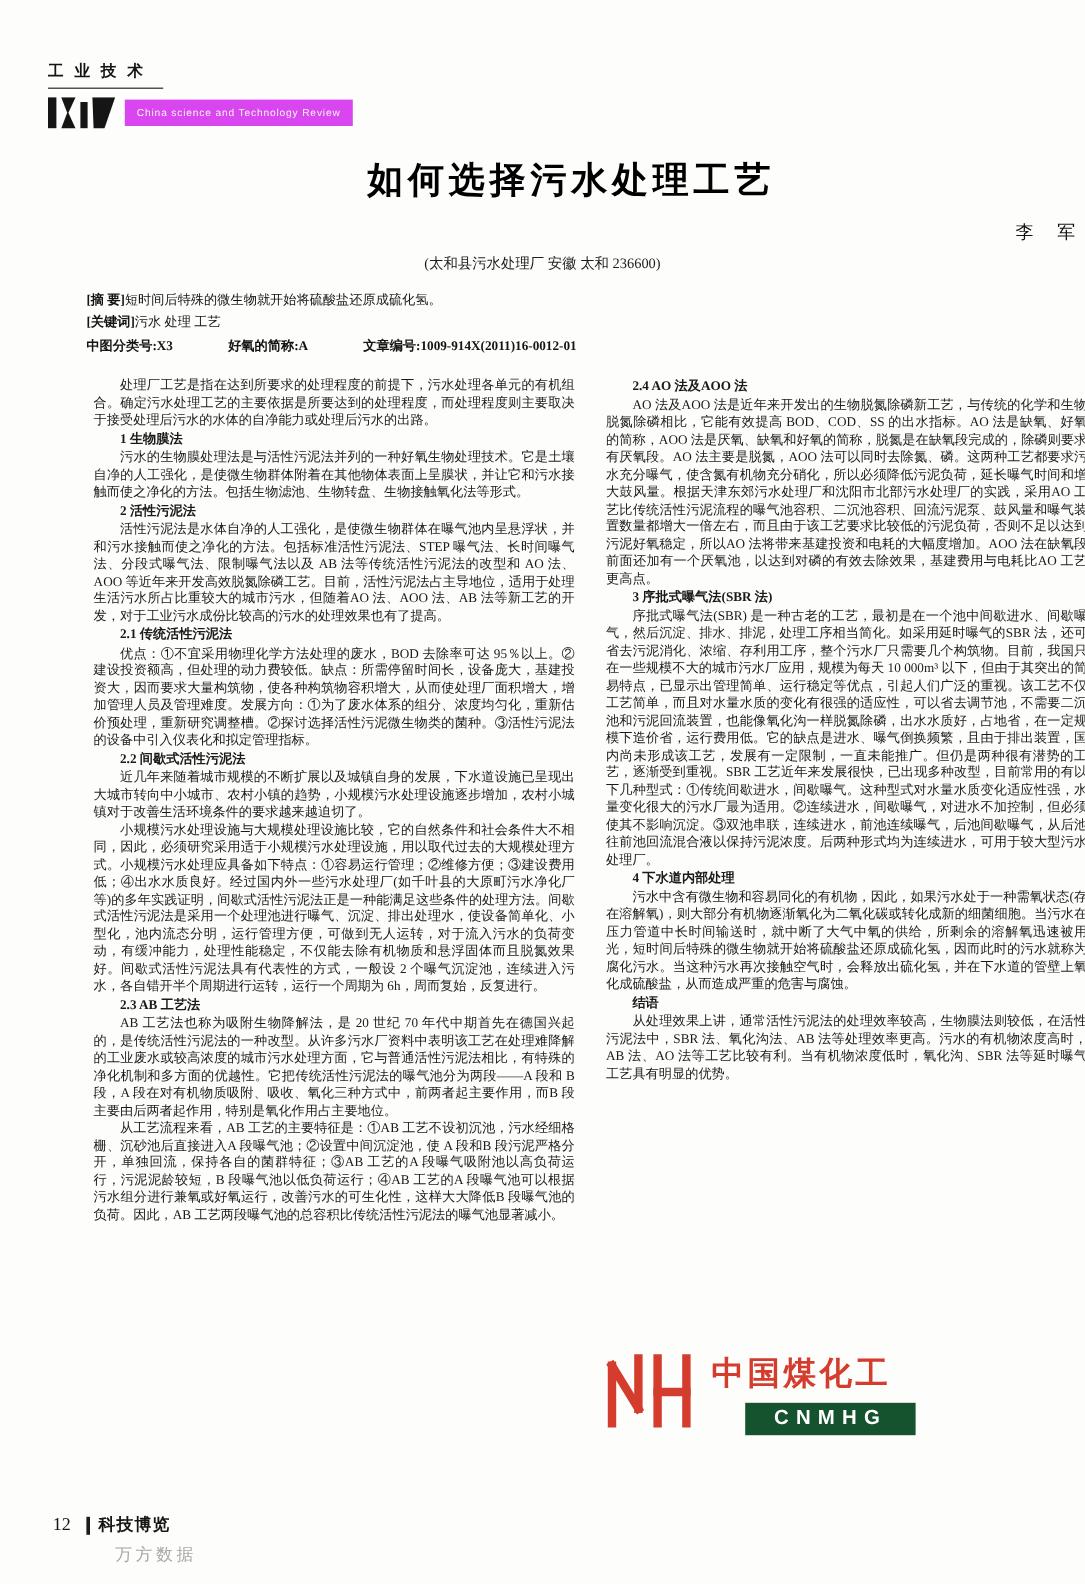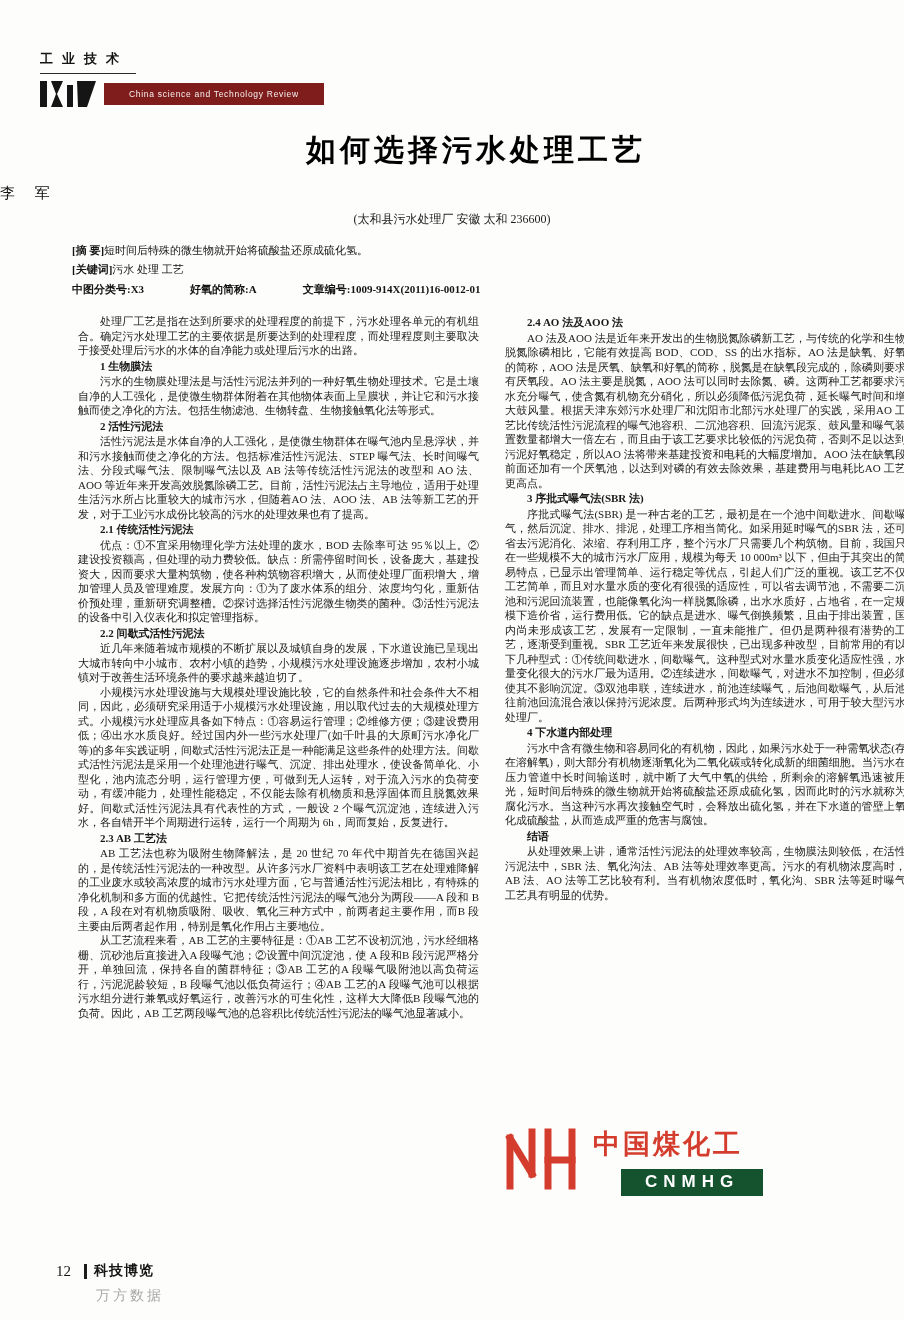--- a/index.html
+++ b/index.html
@@ -14,30 +14,30 @@
   .page { position: absolute; inset: 0; }
 
   
   .masthead { position: absolute; left: 40px; top: 50px; }
   .masthead-category {
     font-size: 13px; font-weight: bold; letter-spacing: 9px; color: #141414;
     padding-bottom: 5px; border-bottom: 1px solid #2a2a2a; width: 96px;
   }
   .masthead-row { display: flex; align-items: center; margin-top: 7px; }
   .masthead-banner {
-    background: #7f1d1d; color: #f4f3ef;
+    background: #d946ef; color: #f4f3ef;
     font-family: "Liberation Sans", sans-serif;
     font-size: 8.5px; letter-spacing: 0.7px;
-    padding: 6px 25px; margin-left: 8px; white-space: nowrap;
+    padding: 6px 10px; margin-left: 8px; white-space: nowrap;
   }
 
   
   .title { position: absolute; top: 130px; left: 0; width: 100%; text-align: center;
     font-size: 30px; font-weight: bold; letter-spacing: 4px; color: #000; padding-left: 48px; }
-  .author { position: absolute; top: 184px; left: 0; width: 100%; text-align: left;
+  .author { position: absolute; top: 184px; left: 0; width: 100%; text-align: right;
     font-size: 15px; letter-spacing: 8px; color: #111; }
   .affiliation { position: absolute; top: 211px; left: 0; width: 100%; text-align: center;
     font-size: 12px; color: #1c1c1c; }
 
   
   .meta { position: absolute; top: 241px; left: 72px; right: 68px;
     font-size: 11px; line-height: 19px; color: #141414; }
   .meta-label { font-weight: bold; }
   .meta-codes { display: flex; gap: 46px; font-weight: bold; margin-top: 1px; }
 
@@ -53,21 +53,21 @@
   .brand { position: absolute; left: 502px; top: 1126px;
     display: flex; align-items: flex-start; }
   .brand-text { margin-left: 13px; }
   .brand-cn { color: #d43d2e; font-size: 27px; font-weight: bold; letter-spacing: 3px; }
   .brand-en { display: inline-block; background: #14532d; color: #ffffff;
     font-family: "Liberation Sans", sans-serif; font-weight: bold;
     font-size: 17px; letter-spacing: 6px; padding: 3px 24px 4px;
     margin-top: 7px; margin-left: 28px; }
 
   
-  .footer { position: absolute; left: 56px; top: 1262px;
+  .footer { position: absolute; left: 44px; top: 1262px;
     display: flex; align-items: center; }
   .pagenum { font-size: 15px; color: #161616; }
   .footer-bar { width: 3px; height: 15px; background: #1c1c1c; margin: 0 7px 0 13px; }
   .journal-mark { font-size: 14px; font-weight: bold; letter-spacing: 1px; color: #161616; }
   .watermark { position: absolute; left: 96px; top: 1287px;
     color: #a8a8a6; font-size: 14px; letter-spacing: 3px; }
 </style>
 </head>
 <body>
 

